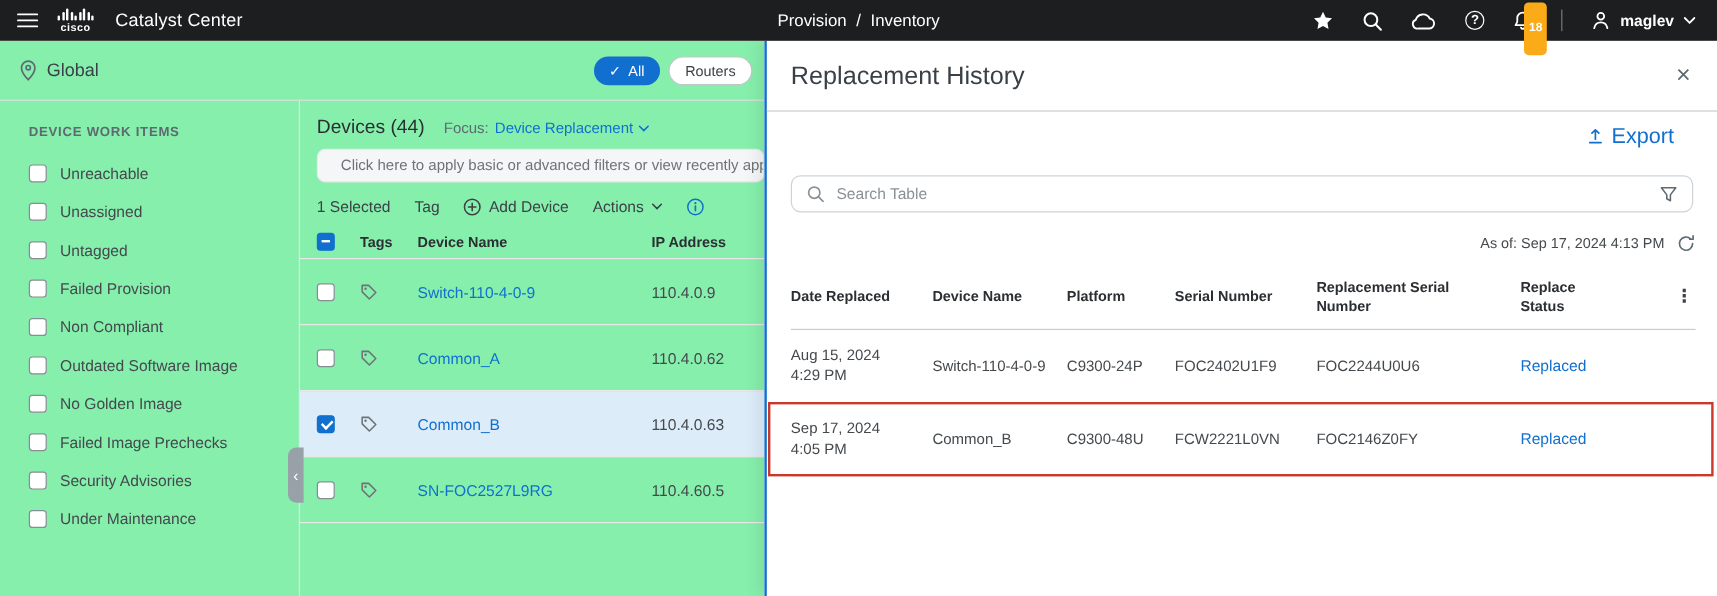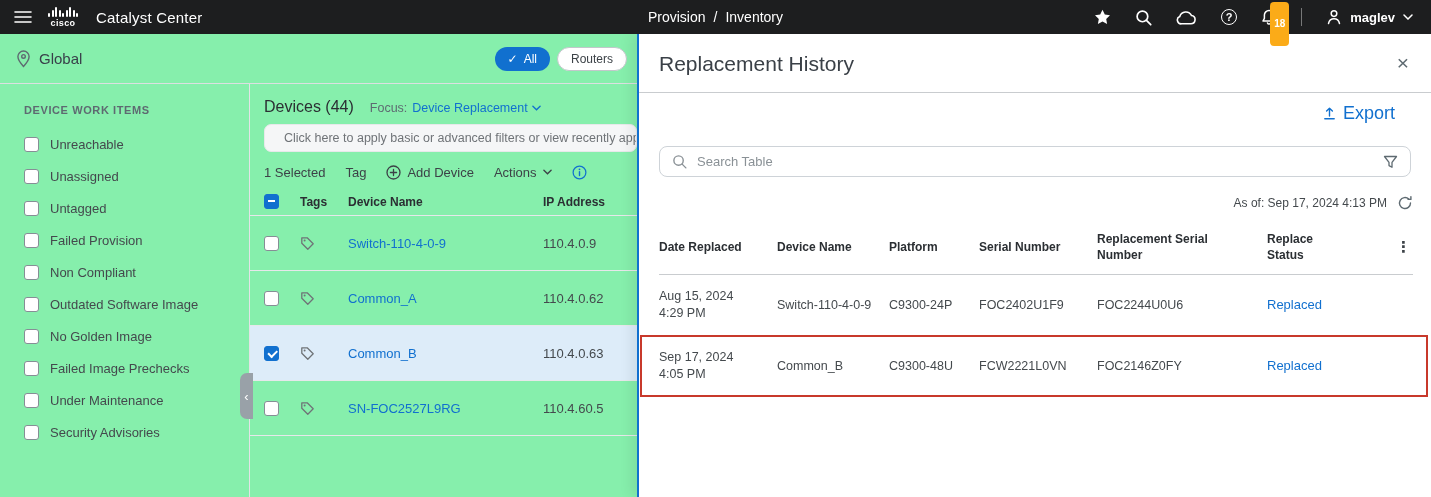--- a/index.html
+++ b/index.html
@@ -249,25 +249,25 @@
         <label class="work-item">
             <span class="cbx"></span>
             <span>No Golden Image</span>
           </label>
         <label class="work-item">
             <span class="cbx"></span>
             <span>Failed Image Prechecks</span>
           </label>
         <label class="work-item">
             <span class="cbx"></span>
+            <span>Security Advisories</span>
+          </label>
+        <label class="work-item">
+            <span class="cbx"></span>
             <span>Under Maintenance</span>
-          </label>
-        <label class="work-item">
-            <span class="cbx"></span>
-            <span>Security Advisories</span>
           </label>
       </aside>
 
       <section class="devices">
         <div class="dev-head">
           <span class="dev-title">Devices (44)</span>
           <span class="focus">
             <span>Focus:</span>
             <span class="focus-val">
               <span>Device Replacement</span>

